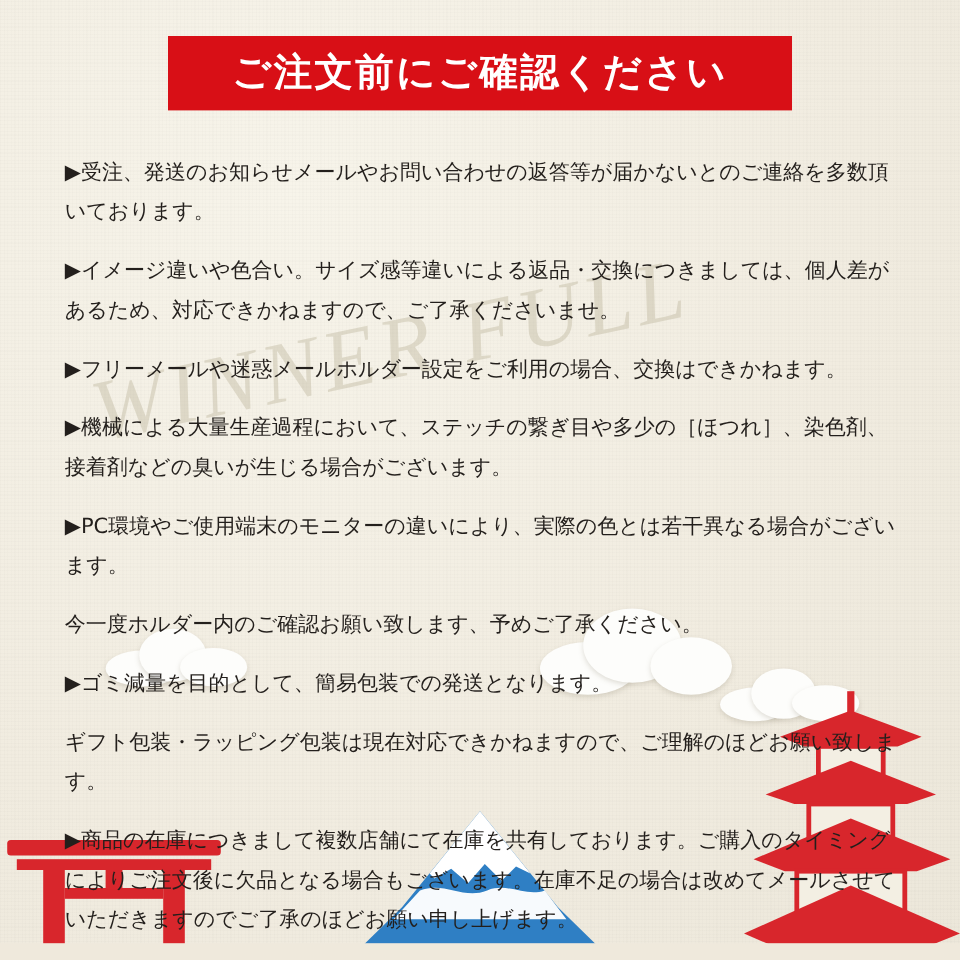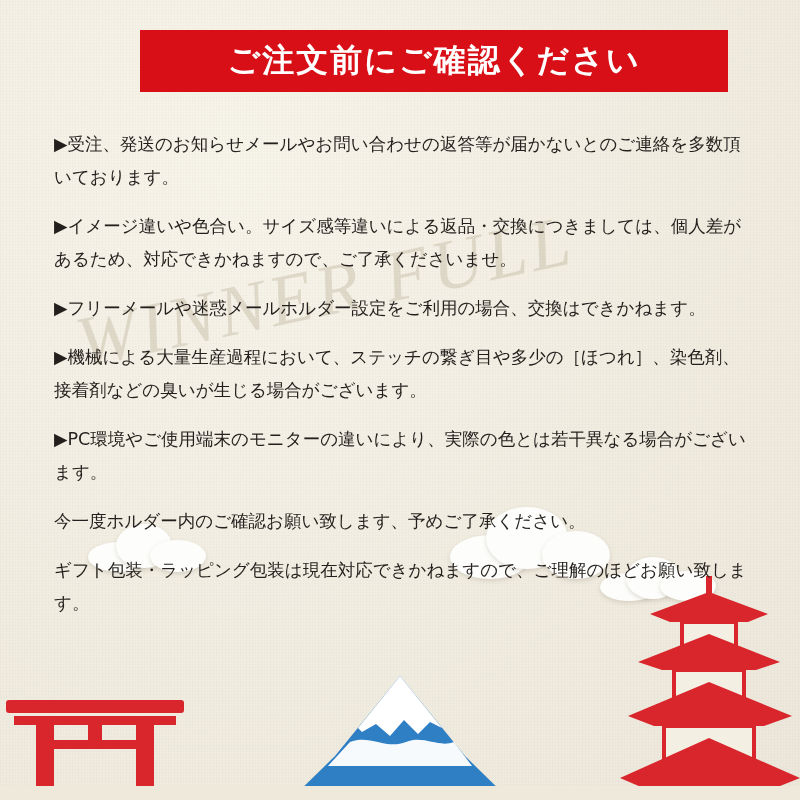--- a/index.html
+++ b/index.html
@@ -44,21 +44,21 @@
     color: rgba(185, 175, 150, 0.38);
     white-space: nowrap;
     pointer-events: none;
     user-select: none;
   }
   
   #header-banner {
     position: absolute;
     left: 140px;
     top: 30px;
-    width: 588px;
+    width: 520px;
     height: 62px;
     background: #d80f16;
     display: flex;
     align-items: center;
     justify-content: center;
   }
   #header-title {
     color: #ffffff;
     font-size: 32px;
     font-weight: bold;
@@ -189,16 +189,18 @@
     <div id="header-title">ご注文前にご確認ください</div>
   </div>
 
   <div id="notice-body">
     <p class="para">▶受注、発送のお知らせメールやお問い合わせの返答等が届かないとのご連絡を多数頂いております。</p>
     <p class="para">▶イメージ違いや色合い。サイズ感等違いによる返品・交換につきましては、個人差があるため、対応できかねますので、ご了承くださいませ。</p>
     <p class="para">▶フリーメールや迷惑メールホルダー設定をご利用の場合、交換はできかねます。</p>
     <p class="para">▶機械による大量生産過程において、ステッチの繋ぎ目や多少の［ほつれ］、染色剤、接着剤などの臭いが生じる場合がございます。</p>
     <p class="para">▶PC環境やご使用端末のモニターの違いにより、実際の色とは若干異なる場合がございます。</p>
     <p class="para">今一度ホルダー内のご確認お願い致します、予めご了承ください。</p>
+    <p class="para">▶ゴミ減量を目的として、簡易包装での発送となります。</p>
     <p class="para">ギフト包装・ラッピング包装は現在対応できかねますので、ご理解のほどお願い致します。</p>
+    <p class="para">▶商品の在庫につきまして複数店舗にて在庫を共有しております。ご購入のタイミングによりご注文後に欠品となる場合もございます。在庫不足の場合は改めてメールさせていただきますのでご了承のほどお願い申し上げます。</p>
   </div>
 
 </div>
 
 </body></html>

